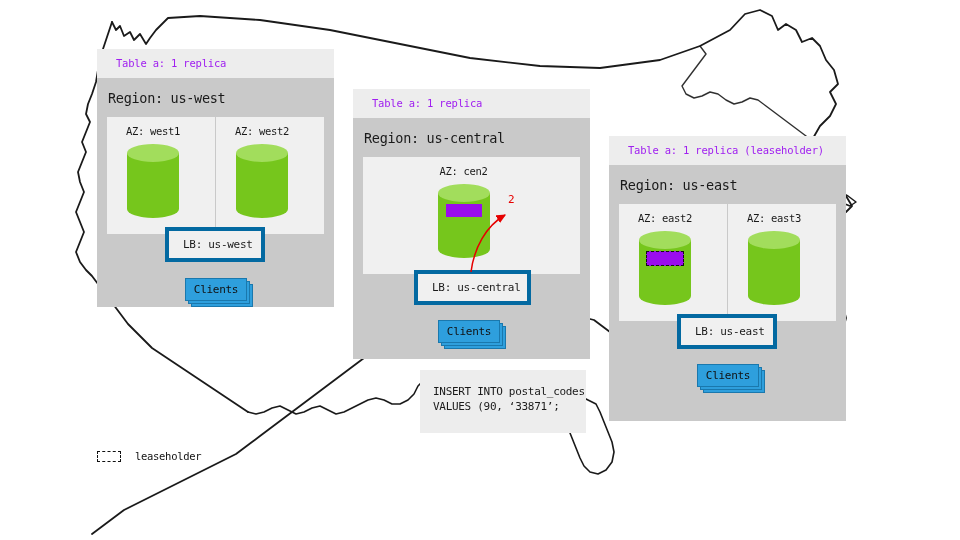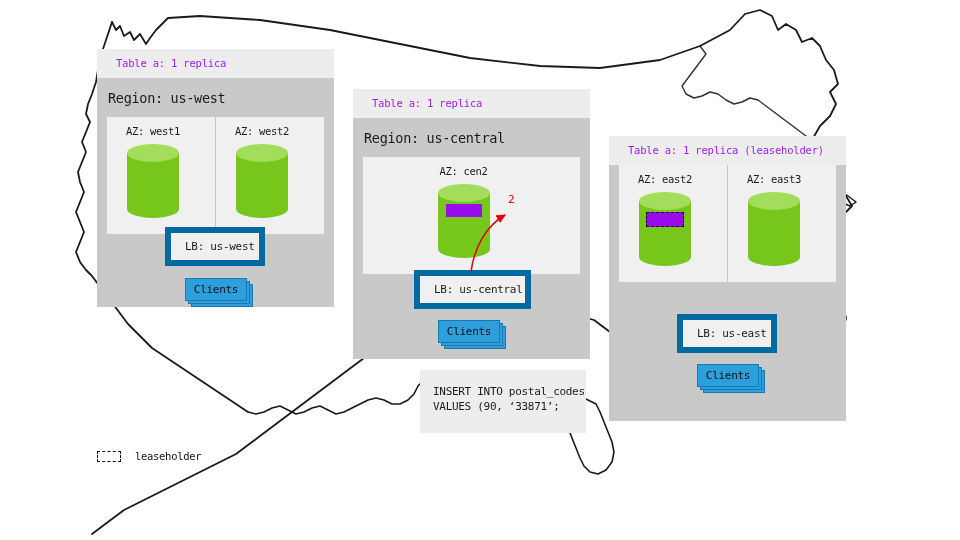--- a/index.html
+++ b/index.html
@@ -114,21 +114,21 @@
     box-sizing: border-box;
     width: 38px;
     height: 15px;
     left: 7px;
   }
 
   
   .lb-box {
     position: absolute;
     background: #f0f0f0;
-    border: 6px solid #0369a1;
+    border: 4px solid #0369a1;
     box-sizing: border-box;
     font-size: 11px;
     color: #1a1a1a;
     text-align: left;
     letter-spacing: -0.3px;
     white-space: nowrap;
     padding: 7px 14px;
     z-index: 6;
   }
 
@@ -335,20 +335,21 @@
       <div class="label">Clients</div>
     </div>
   </div>
 
   <div class="sql-box" style="left:420px; top:370px; width:166px; height:63px;">INSERT INTO postal_codes
 VALUES (90, ‘33871’;</div>
 
   <div class="region-panel" style="left:609px; top:128px; width:237px;margin-top:8px;">
     <div class="panel-header">Table a: 1 replica (leaseholder)</div>
     <div class="panel-body" style="height:256px;">
+      <div class="region-title">Region: us-east</div>
       <div class="az-row">
         <div class="az-cell">
           <div class="az-label">AZ: east2</div>
           <div class="cyl-wrap">
             <div class="cylinder">
               <div class="cyl-bottom"></div>
               <div class="cyl-body"></div>
               <div class="cyl-top"></div>
               <div class="replica-band leaseholder"></div>
             </div>

